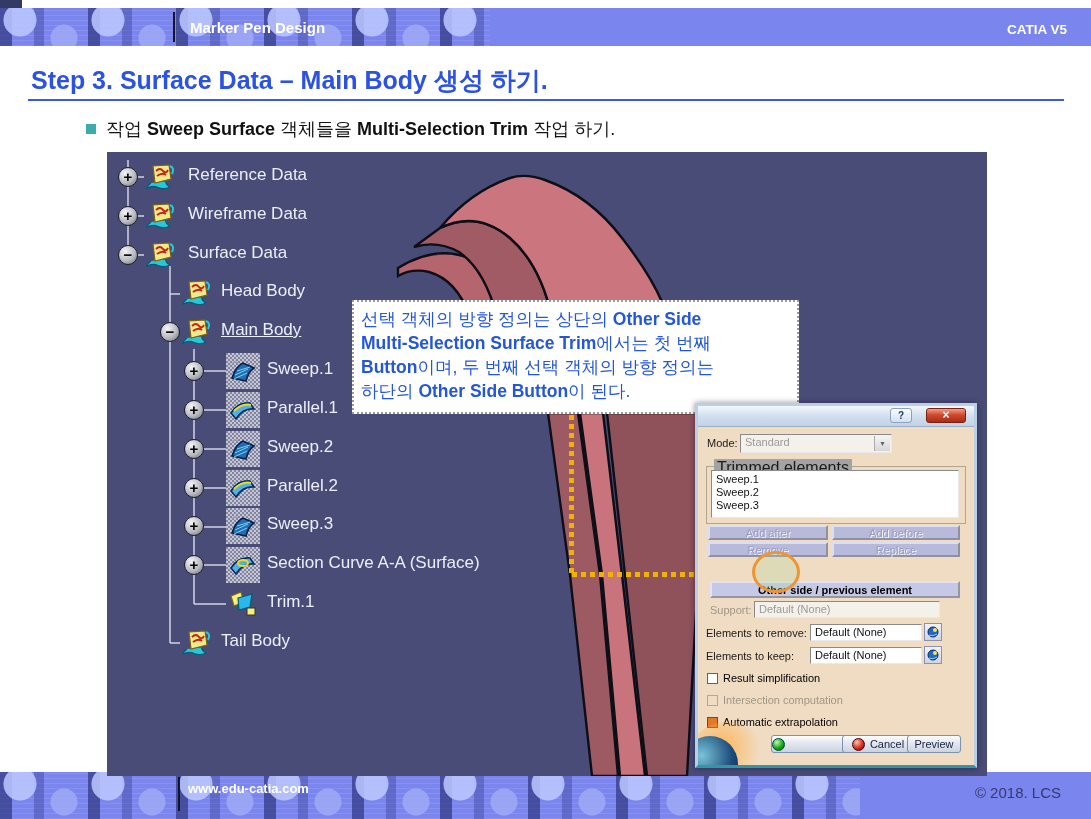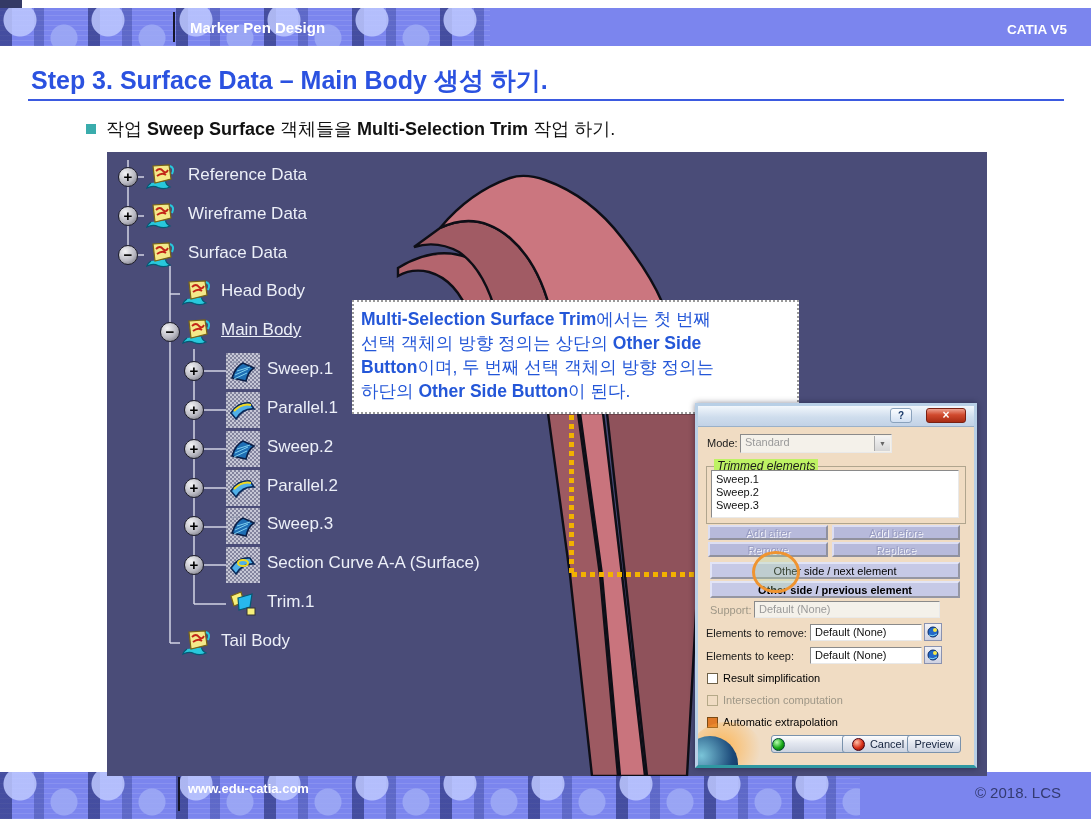--- a/index.html
+++ b/index.html
@@ -78,21 +78,21 @@
     background:linear-gradient(#eda08e,#d14a2e 45%,#a82c14);border:1px solid #7a2012;color:#fff;
     font-size:12px;font-weight:bold;text-align:center;line-height:13px;box-sizing:border-box;}
   .dlg-label{position:absolute;font-size:11px;color:#1a1a1a;white-space:nowrap;}
   .dlg-label.dim{color:#9e9787;}
   .sunken{box-sizing:border-box;background:#fff;border:1px solid;border-color:#8a8a8a #e9e9e9 #e9e9e9 #8a8a8a;
     font-size:11px;color:#111;padding:1px 4px;white-space:nowrap;overflow:hidden;}
   .sunken.dim{color:#9a9a9a;background:#f4f1ea;}
   .combo-arrow{position:absolute;right:1px;top:1px;bottom:1px;width:15px;background:linear-gradient(#f4f4f4,#d6d6d6);
     border-left:1px solid #aaa;color:#666;font-size:7px;text-align:center;line-height:16px;}
   .groupbox{position:absolute;border:1px solid #b0a58e;}
-  .group-label{position:absolute;font-size:12px;color:#1a1a1a;background:#bef264;padding:0 3px;white-space:nowrap;font-style:italic;}
+  .group-label{position:absolute;font-size:16px;color:#1a1a1a;background:#a3a3a3;padding:0 3px;white-space:nowrap;}
   .cat-btn{position:absolute;box-sizing:border-box;font-size:11px;text-align:center;}
   .cat-btn.disabled{background:#b7badb;border:2px outset #dcdef2;color:#989cc2;text-shadow:1px 1px 0 rgba(255,255,255,.85);}
   .cat-btn.wide{background:#c6c9e6;border:2px outset #e2e4f6;color:#000;}
   .win-btn{position:absolute;box-sizing:border-box;font-size:11px;color:#16243e;text-align:center;
     background:linear-gradient(#fdfdfd,#e3e7f0 45%,#ccd3e0);border:1px solid #7a92ac;border-radius:3px;
     display:flex;align-items:center;justify-content:center;gap:5px;}
   .orb{width:11px;height:11px;border-radius:50%;display:inline-block;}
   .orb.green{background:radial-gradient(circle at 35% 30%,#b8ffb0,#18a818 55%,#045a04);border:1px solid #043;}
   .orb.red{background:radial-gradient(circle at 35% 30%,#ffc0a8,#d83018 55%,#6a0c04);border:1px solid #401;}
   .cb-row{position:absolute;left:9px;height:16px;font-size:11px;white-space:nowrap;}
@@ -304,22 +304,22 @@
           <div class="tree-label" style="left: 114px;">Tail Body</div>
         </div>
       </div>
   </div>
 
   <div class="leader-v"></div>
   <div class="leader-h"></div>
   <div class="leader-arrow"></div>
 
   <div class="callout">
+    <div class="cline"><span>선택 객체의 방향 정의는 상단의 </span><span class="b">Other Side</span></div>
     <div class="cline"><span class="b">Multi-Selection Surface Trim</span><span>에서는 첫 번째</span></div>
-    <div class="cline"><span>선택 객체의 방향 정의는 상단의 </span><span class="b">Other Side</span></div>
     <div class="cline"><span class="b">Button</span><span>이며, 두 번째 선택 객체의 방향 정의는</span></div>
     <div class="cline"><span>하단의 </span><span class="b">Other Side Button</span><span>이 된다.</span></div>
   </div>
 
   <div class="dialog">
     <div class="dlg-titlebar">
       <div class="dlg-help">?</div>
       <div class="dlg-close">×</div>
     </div>
 
@@ -335,21 +335,20 @@
         <div style="line-height: 13px;">Sweep.1</div>
         <div style="line-height: 13px;">Sweep.2</div>
         <div style="line-height: 13px;">Sweep.3</div>
       </div>
 
     <div class="cat-btn disabled" style="left:10px;top:119px;width:120px;height:15px;">Add after</div>
     <div class="cat-btn disabled" style="left:134px;top:119px;width:128px;height:15px;">Add before</div>
     <div class="cat-btn disabled" style="left:10px;top:136px;width:120px;height:15px;">Remove</div>
     <div class="cat-btn disabled" style="left:134px;top:136px;width:128px;height:15px;">Replace</div>
 
-    <div class="cat-btn wide" style="left:12px;top:156px;width:250px;height:17px;line-height:14px;">Other side / next element</div>
     <div class="cat-btn wide" style="left:12px;top:175px;width:250px;height:17px;line-height:14px;font-weight:bold;">Other side / previous element</div>
 
     <div class="dlg-label dim" style="left:12px;top:198px;">Support:</div>
     <div class="sunken dim" style="position:absolute;left:56px;top:195px;width:186px;height:17px;">Default (None)</div>
 
     <div class="dlg-label" style="left:8px;top:221px;">Elements to remove:</div>
     <div class="sunken" style="position:absolute;left:112px;top:218px;width:112px;height:17px;">Default (None)</div>
     <div class="field-iconbtn" style="left:226px;top:217px;">
       <svg width="14" height="14" viewBox="0 0 14 14">
         <circle cx="7" cy="7" r="5" fill="#2268c8" stroke="#0a2a66"></circle>

